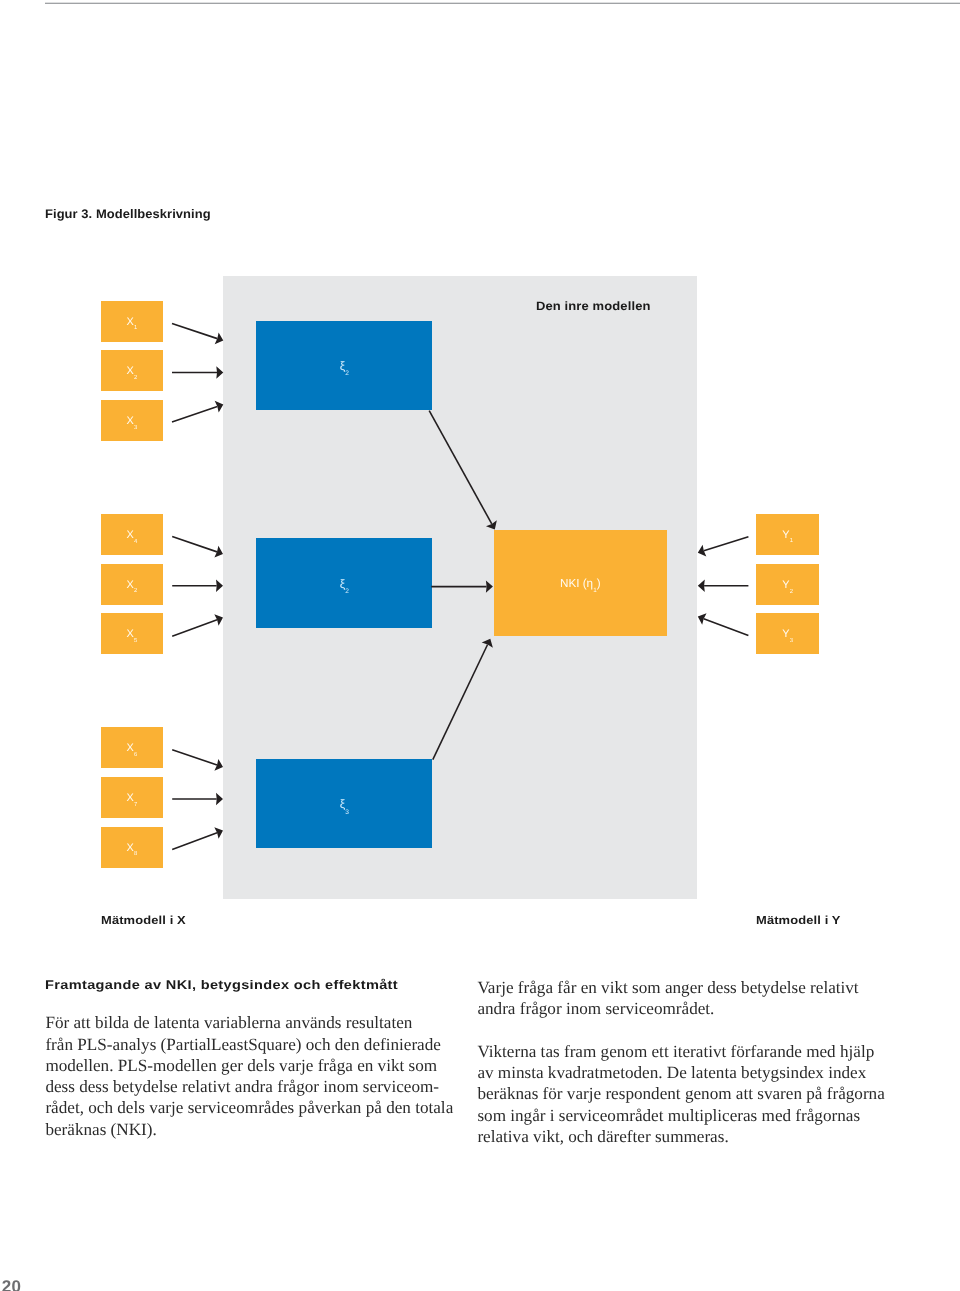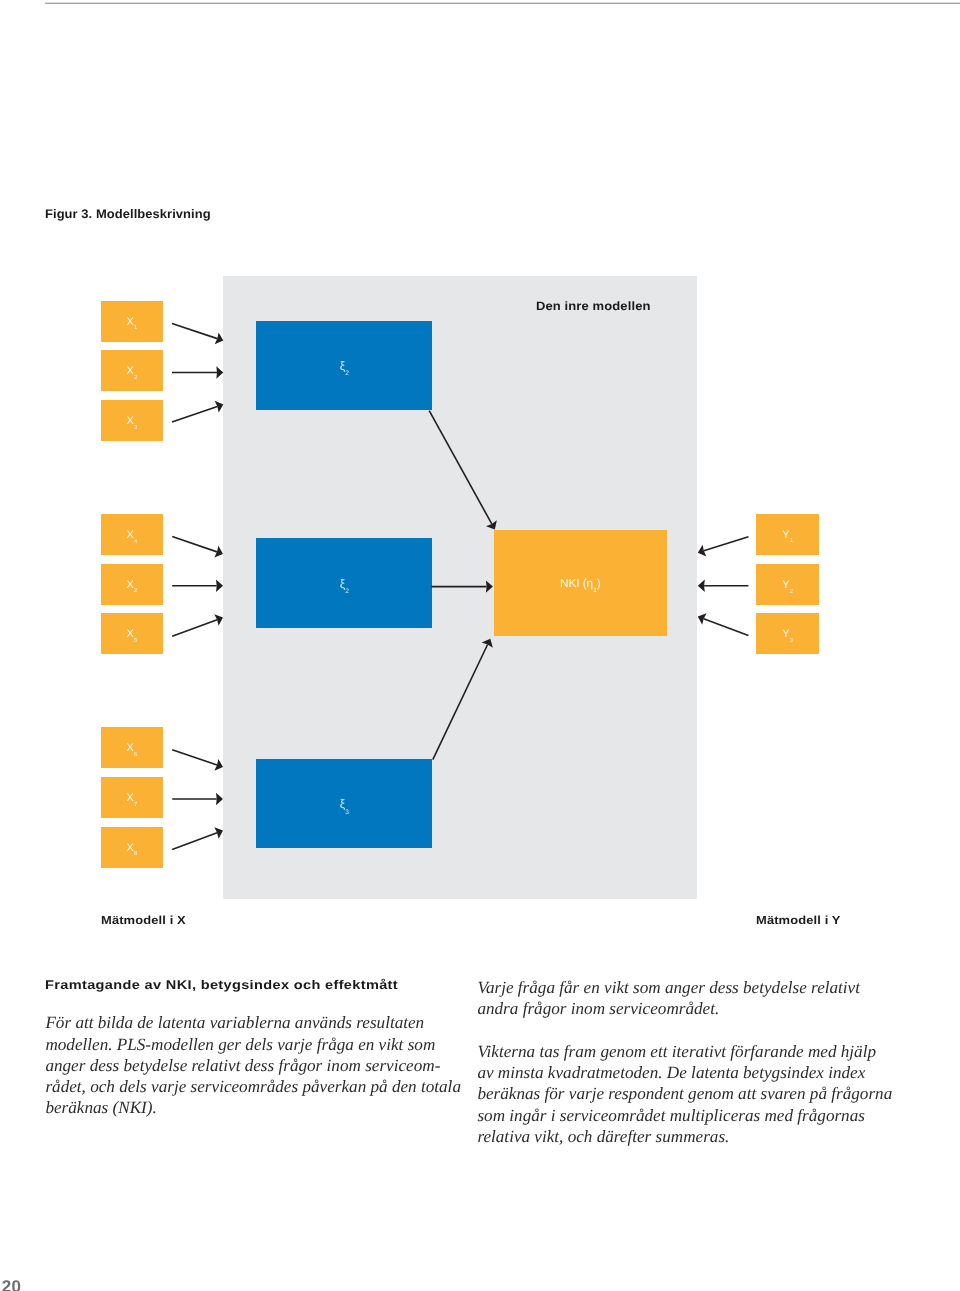--- a/index.html
+++ b/index.html
@@ -33,21 +33,21 @@
 #labelX{position:absolute;left:100.8px;top:891.9px;font-size:11.6px;font-weight:bold;letter-spacing:0.10px;color:#1b1b1b;white-space:nowrap;transform:scaleX(1.115);transform-origin:0 50%;}
 #labelY{position:absolute;left:755.6px;top:891.9px;font-size:11.6px;font-weight:bold;letter-spacing:0.10px;color:#1b1b1b;white-space:nowrap;transform:scaleX(1.115);transform-origin:0 50%;}
 
 svg#arrows{position:absolute;left:0;top:0;width:960px;height:1291px;pointer-events:none;}
 
 #colL{position:absolute;left:45.4px;top:975.4px;width:420px;}
 #colLbody{position:absolute;left:0;top:37px;width:420px;}
 #colR{position:absolute;left:477.4px;top:977.0px;width:430px;}
 .subhead{position:absolute;left:0;top:3px;font-size:12.6px;font-weight:bold;color:#1b1b1b;letter-spacing:0.30px;line-height:14px;
   transform:scaleX(1.155);transform-origin:0 50%;white-space:nowrap;}
-.bodytext{font-family:"Liberation Serif",serif;font-size:17.15px;line-height:21.25px;color:#2b2b2b;margin:0;text-align:left;font-style:italic;}
+.bodytext{font-family:"Liberation Serif",serif;font-size:17.15px;line-height:21.25px;color:#2b2b2b;margin:0;text-align:left;}
 .bodytext + .bodytext{margin-top:21.4px;}
 .tl{display:block;white-space:nowrap;}
 
 #pageNum{position:absolute;left:1.8px;top:1276.6px;font-size:17px;font-weight:bold;letter-spacing:0.3px;color:#6d6e71;}
 </style>
 </head>
 <body>
 
 <div class="page">
 
@@ -151,22 +151,23 @@
 
     <div id="labelX">Mätmodell i X</div>
     <div id="labelY">Mätmodell i Y</div>
   </div>
 
   <div id="colL">
     <div class="subhead">Framtagande av NKI, betygsindex och effektmått</div>
     <div id="colLbody">
     <p class="bodytext">
       <span class="tl">För att bilda de latenta variablerna används resultaten</span>
+      <span class="tl">från PLS-analys (PartialLeastSquare) och den definierade</span>
       <span class="tl">modellen. PLS-modellen ger dels varje fråga en vikt som</span>
-      <span class="tl">anger dess betydelse relativt dess frågor inom serviceom-</span>
+      <span class="tl">dess dess betydelse relativt andra frågor inom serviceom-</span>
       <span class="tl">rådet, och dels varje serviceområdes påverkan på den totala</span>
       <span class="tl">beräknas (NKI).</span>
     </p>
     </div>
   </div>
 
   <div id="colR">
     <p class="bodytext">
       <span class="tl">Varje fråga får en vikt som anger dess betydelse relativt</span>
       <span class="tl">andra frågor inom serviceområdet.</span>

